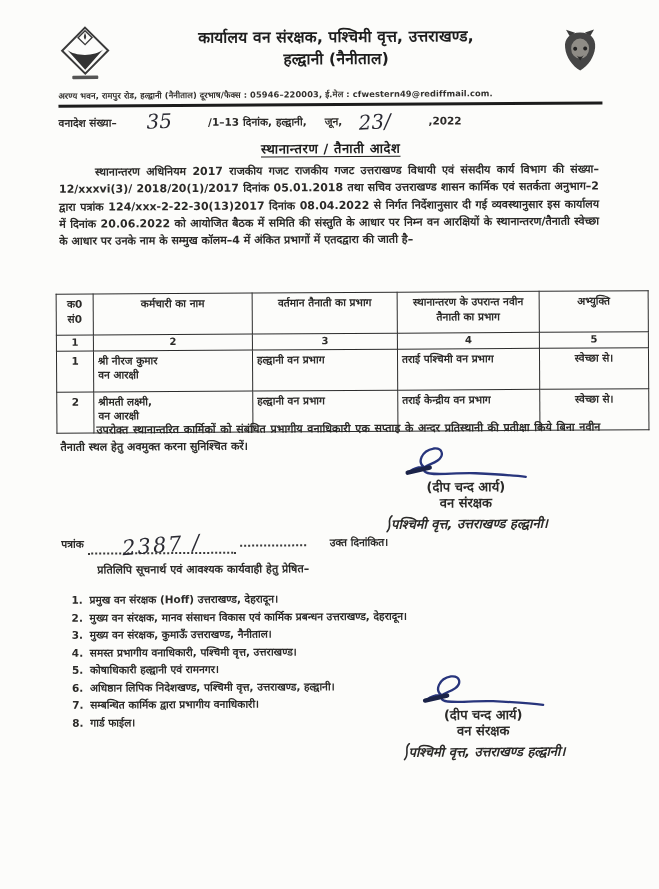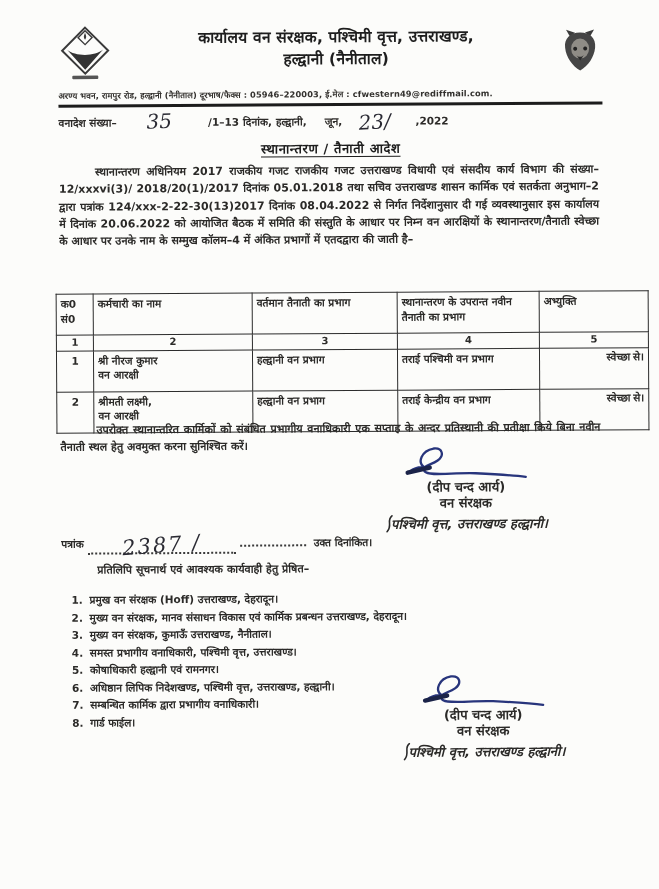--- a/index.html
+++ b/index.html
@@ -27,53 +27,53 @@
     font-size:8.3px;font-weight:700;white-space:nowrap;color:#33312e;letter-spacing:.1px;}
   
   .order-row{top:106px;left:60px;width:544px;display:flex;align-items:baseline;
     font-size:10.5px;font-weight:700;color:#2c2a28;}
   .hand{font-family:"DejaVu Serif","Liberation Serif",serif;font-style:italic;font-weight:400;color:#2a2a33;}
   .hw-no{font-size:20px;margin-left:30px;position:relative;top:2px;transform:rotate(-2deg);}
   .hw-day{font-size:20px;margin-left:16px;position:relative;top:4px;transform:rotate(-3deg);}
   .ord-slash{margin-left:36px;}
   .ord-gap{margin-left:4px;}
   .ord-month{margin-left:18px;}
-  .ord-year{margin-left:25px;}
+  .ord-year{margin-left:38px;}
   
   .title-row{top:138px;left:60px;width:544px;text-align:center;}
   .doc-title{font-size:13px;font-weight:700;color:#1d1d1d;letter-spacing:.6px;
     text-decoration:underline;text-underline-offset:3px;}
   
   .para{font-size:11px;line-height:17.3px;font-weight:600;text-align:justify;color:#2b2a28;}
   .para-intro{top:162px;left:60px;width:540px;text-indent:36px;}
   .para-release{top:420px;left:60px;width:540px;text-indent:36px;}
   
   .tbl{top:292px;left:56px;width:547px;border-collapse:collapse;table-layout:fixed;}
   .tbl td{border:1.7px solid #2c2c2c;font-size:10.5px;font-weight:700;color:#2b2a28;
     padding:2px 4px;vertical-align:top;line-height:14.5px;}
-  .tbl .hdr{height:36px;}
+  .tbl .hdr{text-align:center;height:36px;}
   .tbl .cnum{text-align:center;height:13px;padding:0 2px;font-size:10px;}
   .tbl .cell-sno{text-align:center;}
-  .tbl .cell-remark{text-align:right;font-family:Liberation Serif, serif;}
+  .tbl .cell-remark{text-align:center;}
   .tbl .drow td{height:36px;}
   .c1{width:28px;}.c2{width:150px;}.c3{width:136px;}.c4{width:133px;}.c5{width:100px;}
   
   .sign-block{width:210px;text-align:center;font-size:13px;font-weight:700;line-height:15.5px;color:#2b2a28;}
   .sign1{top:446px;left:360px;}
   .sign2{top:674px;left:376px;}
   .sig-svg{display:block;margin:0 auto -2px auto;}
   .office-line{position:relative;white-space:nowrap;font-style:italic;}
   .flourish{position:relative;top:4px;margin-right:-3px;}
   
   .patrank-row{top:527px;left:60px;display:flex;align-items:baseline;font-size:10.5px;font-weight:700;color:#2b2a28;}
   .dotseg{display:inline-block;border-bottom:2px dotted #3a3a3a;text-align:center;margin-left:4px;}
   .dotseg-a{width:148px;}
   .dotseg-b{width:66px;height:10px;}
   .hw-patrank{font-size:21px;position:relative;top:5px;display:inline-block;transform:rotate(-4deg);letter-spacing:2px;}
-  .patrank-suffix{margin-left:8px;}
+  .patrank-suffix{margin-left:24px;}
   
   .copy-row{top:560px;left:96px;font-size:11px;font-weight:700;color:#2b2a28;}
   .dist-list{top:590px;left:70px;width:490px;}
   .dist-item{display:flex;font-size:10.5px;font-weight:600;line-height:17.5px;color:#2b2a28;}
   .dist-num{width:18px;flex:0 0 auto;}
   .dist-text{flex:1;}
 </style>
 </head>
 <body>
 

